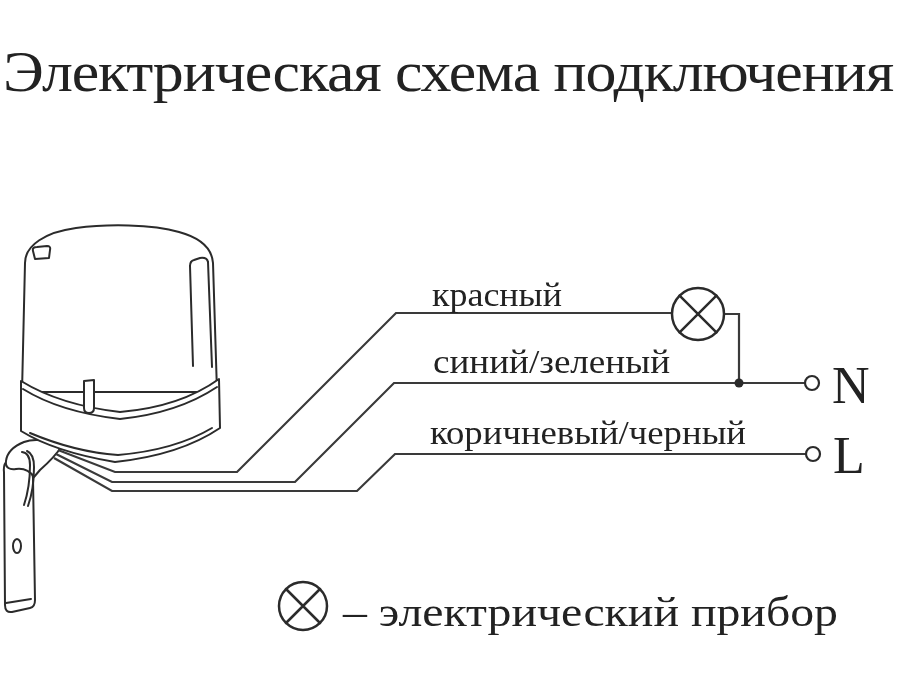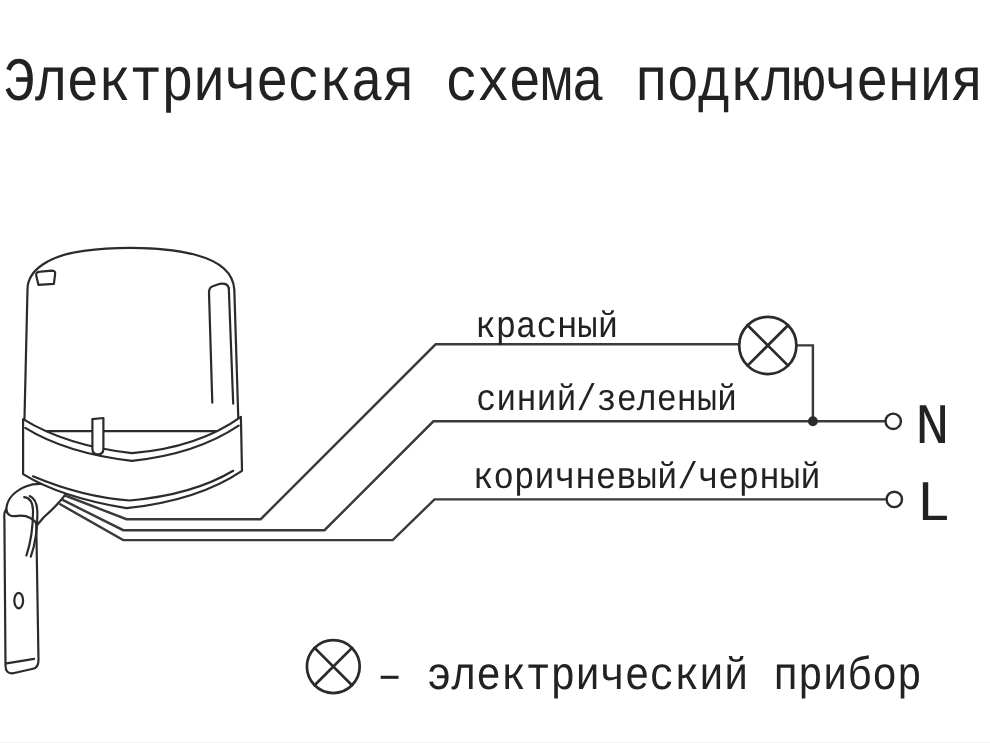--- a/index.html
+++ b/index.html
@@ -7,21 +7,21 @@
     --line:#2b2b2b;
     --wire:#3a3a3a;
     --text:#222222;
   }
   html,body{margin:0;padding:0;background:#e8e8e8;}
   .canvas{
     position:relative;
     width:900px;height:675px;
     background:var(--bg);
     overflow:hidden;
-    font-family:Liberation Mono, monospace;
+    font-family:Liberation Serif, serif;
   }
   svg{display:block;}
   .ln{stroke:var(--line);stroke-width:2;fill:none;stroke-linecap:round;stroke-linejoin:round;}
   .ln-fill{stroke:var(--line);stroke-width:2;fill:#ffffff;stroke-linejoin:round;}
   .wire{stroke:var(--wire);stroke-width:2.2;fill:none;stroke-linejoin:miter;stroke-linecap:butt;}
   .sym{stroke:var(--line);stroke-width:2.5;fill:#ffffff;}
   .sym-x{stroke:var(--line);stroke-width:2.5;fill:none;stroke-linecap:round;}
   .dot{fill:var(--line);stroke:none;}
   .term{stroke:var(--line);stroke-width:2.2;fill:#ffffff;}
   text{fill:var(--text);}

